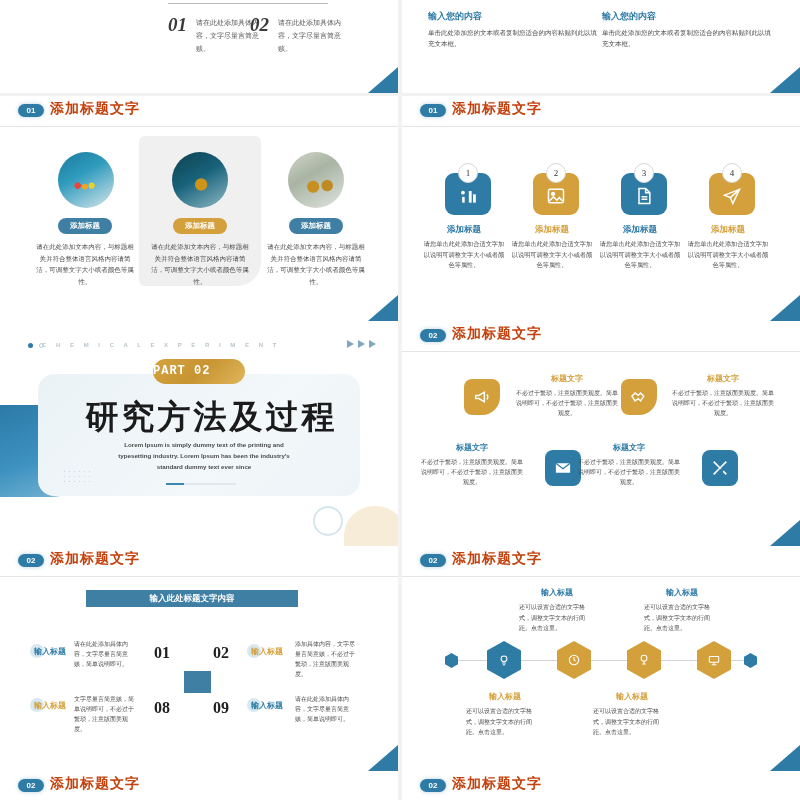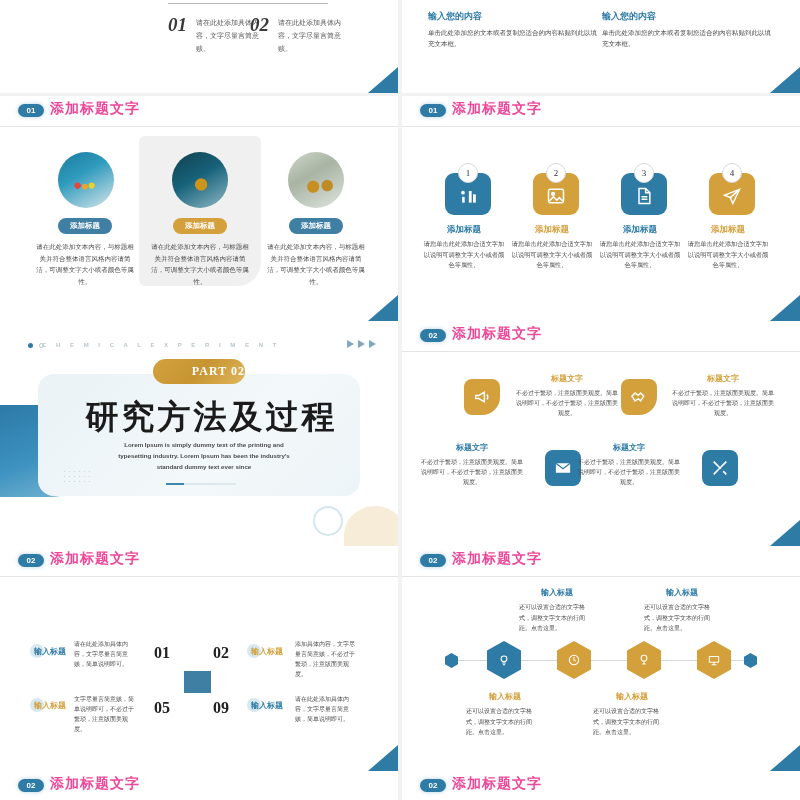--- a/index.html
+++ b/index.html
@@ -12,21 +12,21 @@
   .col-l { left:0; }
   .col-r { left:402px; }
 
   
   .sec-head { position:absolute; left:0; top:0; width:100%; height:30px; }
   .sec-badge { position:absolute; left:18px; top:8px; width:26px; height:13px;
      border-radius:7px; background:#2E7BA6; color:#fff; font-size:8px;
      line-height:13px; text-align:center; font-weight:bold;
      box-shadow:0 0 4px rgba(46,123,166,.35); }
   .sec-title { position:absolute; left:50px; top:4px; font-size:14px; font-weight:bold;
-     color:#ec4899; font-family:"Liberation Serif",serif; letter-spacing:1px; }
+     color:#c2410c; font-family:"Liberation Serif",serif; letter-spacing:1px; }
   .sec-rule { position:absolute; left:0; top:30px; width:100%; height:1px; background:#e4e4e4; }
 
   
   .corner-tri { position:absolute; right:0; bottom:0; width:0; height:0;
      border-left:30px solid transparent; border-bottom:26px solid #2E7BA6; }
 
   .numcol { position:absolute; font-family:"Liberation Serif",serif; }
   .numcol .n { position:absolute; font-size:19px; font-style:italic; color:#3a3a3a; font-weight:bold; }
   .numcol .t { position:absolute; left:28px; top:2px; width:72px; font-size:7px;
      line-height:13px; color:#555; font-family:"Liberation Sans",sans-serif; }
@@ -93,22 +93,22 @@
      color:#b9c6cd; font-weight:bold; }
   .dot-f { position:absolute; left:28px; top:22px; width:5px; height:5px; border-radius:50%; background:#2E7BA6; }
   .dot-o { position:absolute; left:39px; top:22px; width:5px; height:5px; border-radius:50%;
      border:1px solid #b7c7d0; }
   .arrows { position:absolute; right:22px; top:19px; display:flex; gap:4px; }
   .arrows i { width:0; height:0; border-left:7px solid #7fa9c0;
      border-top:4.5px solid transparent; border-bottom:4.5px solid transparent; }
   .part-pill { position:absolute; left:50%; top:38px; transform:translateX(-50%);
      width:92px; height:25px; border-radius:13px;
      background:linear-gradient(135deg,#d3a33e 0%,#c79431 50%,#e0b75c 100%);
-     color:#fff; font-size:12px; font-weight:bold; line-height:25px; text-align:right;
-     font-family:Liberation Serif, serif; letter-spacing:1px; }
+     color:#fff; font-size:12px; font-weight:bold; line-height:25px; text-align:left;
+     font-family:Liberation Mono, monospace; letter-spacing:1px; }
   .cov-title { position:absolute; left:0; right:0; top:74px; text-align:center;
      font-size:33px; font-weight:bold; color:#1b1b1b;
      font-family:"Liberation Serif",serif; letter-spacing:3px;margin-left:25px; }
   .cov-sub { position:absolute; left:110px; top:118px; width:188px; text-align:center;
      font-size:6.2px; line-height:11px; color:#4a4a4a; font-weight:bold; }
   .cov-bar { position:absolute; left:166px; top:162px; width:70px; height:2px; background:#dfe8ed; }
   .cov-bar i { position:absolute; left:0; top:0; width:18px; height:2px; background:#3f86ad; }
   .dotgrid { position:absolute; left:62px; top:148px; width:28px; height:16px;
      background-image:radial-gradient(#c9d6de 0.7px, transparent 0.8px);
      background-size:5px 5px; }
@@ -326,25 +326,26 @@
   <div class="corner-tri"></div>
 </div>
 
 <div class="slide col-l" style="top:546px;">
   <div class="sec-head">
     <div class="sec-badge">02</div>
     <div class="sec-title">添加标题文字</div>
   </div>
   <div class="sec-rule"></div>
 
+  <div class="g-head">输入此处标题文字内容</div>
   <div class="g-sq"></div>
 
   <div class="g-num" style="left:154px; top:98px;">01</div>
   <div class="g-num" style="left:213px; top:98px;">02</div>
-  <div class="g-num" style="left:154px; top:153px;">05</div>
+  <div class="g-num" style="left:154px; top:153px;">08</div>
   <div class="g-num" style="left:213px; top:153px;">09</div>
 
   <div class="g-bub" style="left:30px; top:98px;"></div>
   <div class="g-lbl cap-blue" style="left:34px; top:100px;">输入标题</div>
   <div class="g-p" style="left:74px; top:93px;">请在此处添加具体内容，文字尽量言简意赅，简单说明即可。</div>
 
   <div class="g-bub" style="left:247px; top:98px;"></div>
   <div class="g-lbl cap-gold" style="left:251px; top:100px;">输入标题</div>
   <div class="g-p" style="left:295px; top:93px;">添加具体内容，文字尽量言简意赅，不必过于繁琐，注意版面美观度。</div>
 

